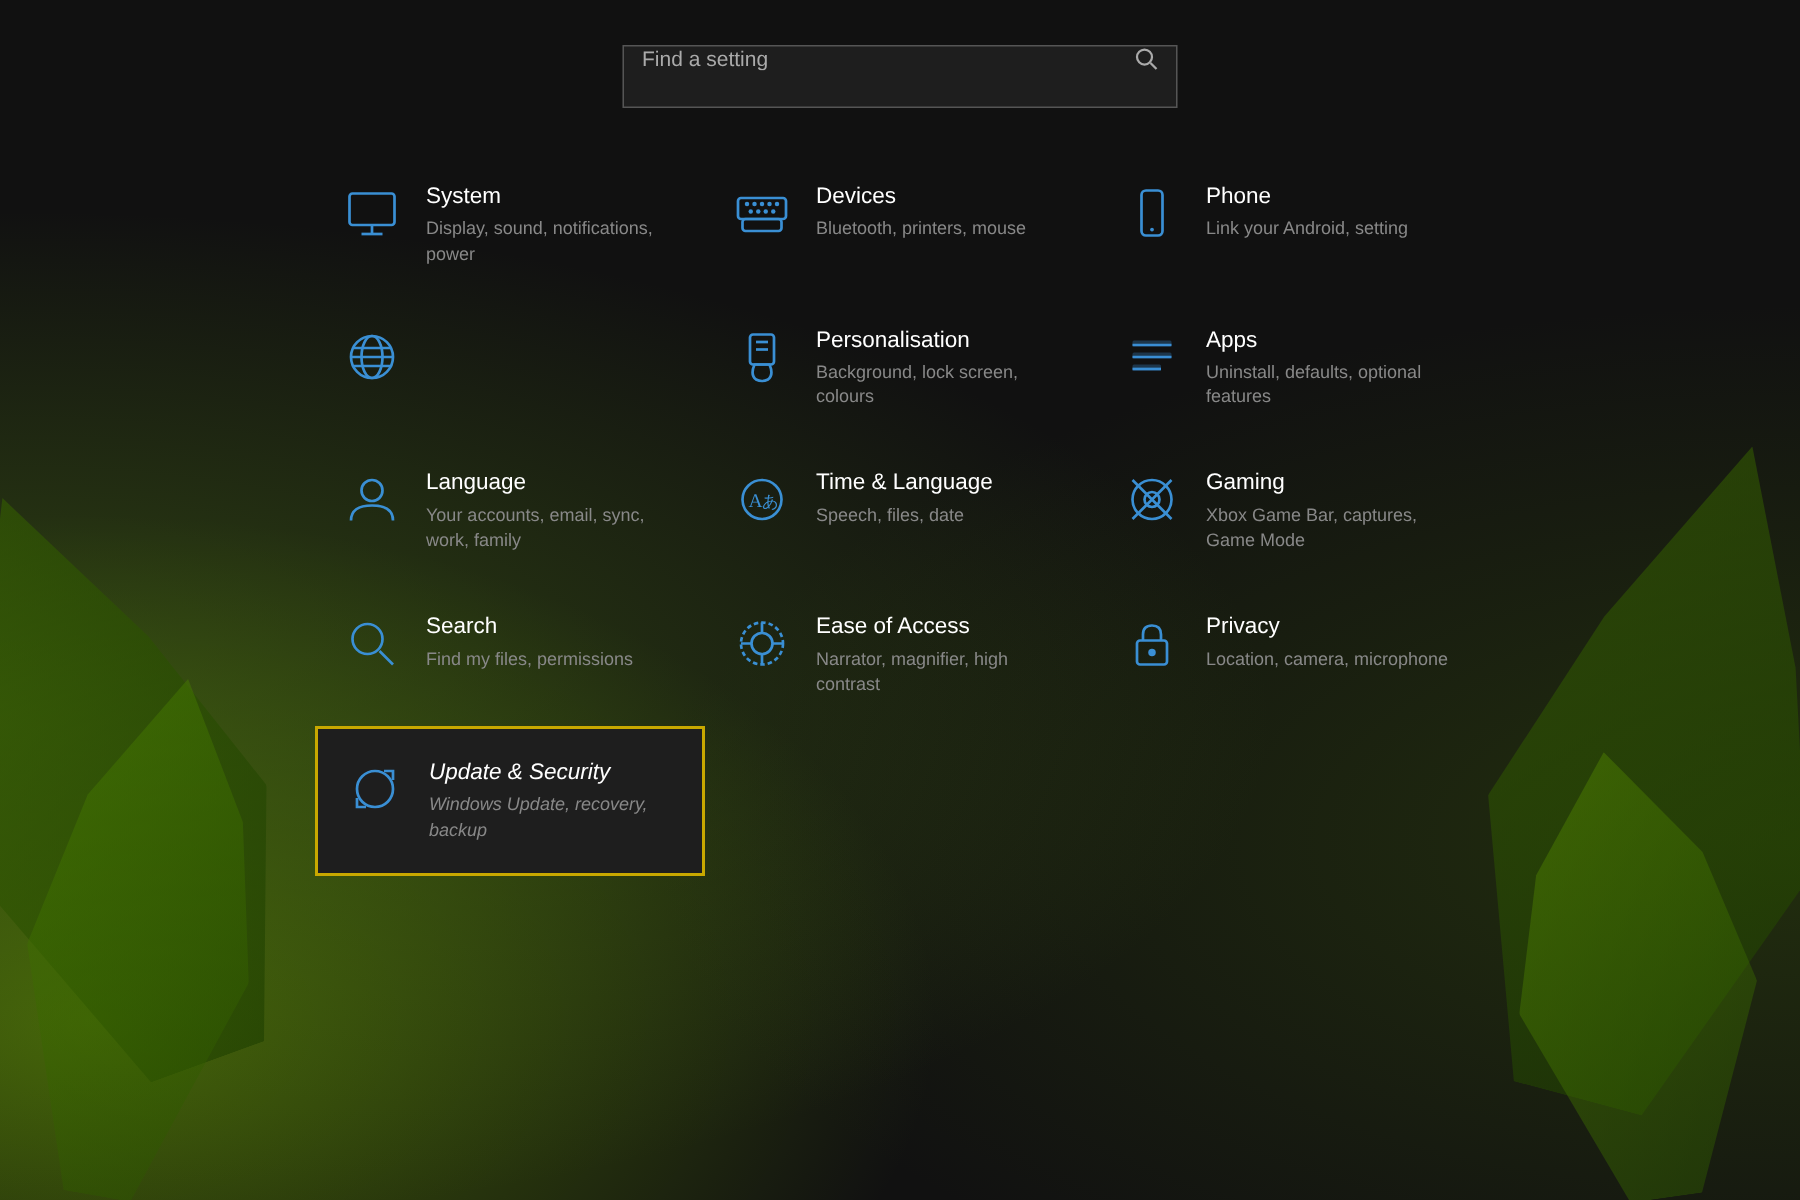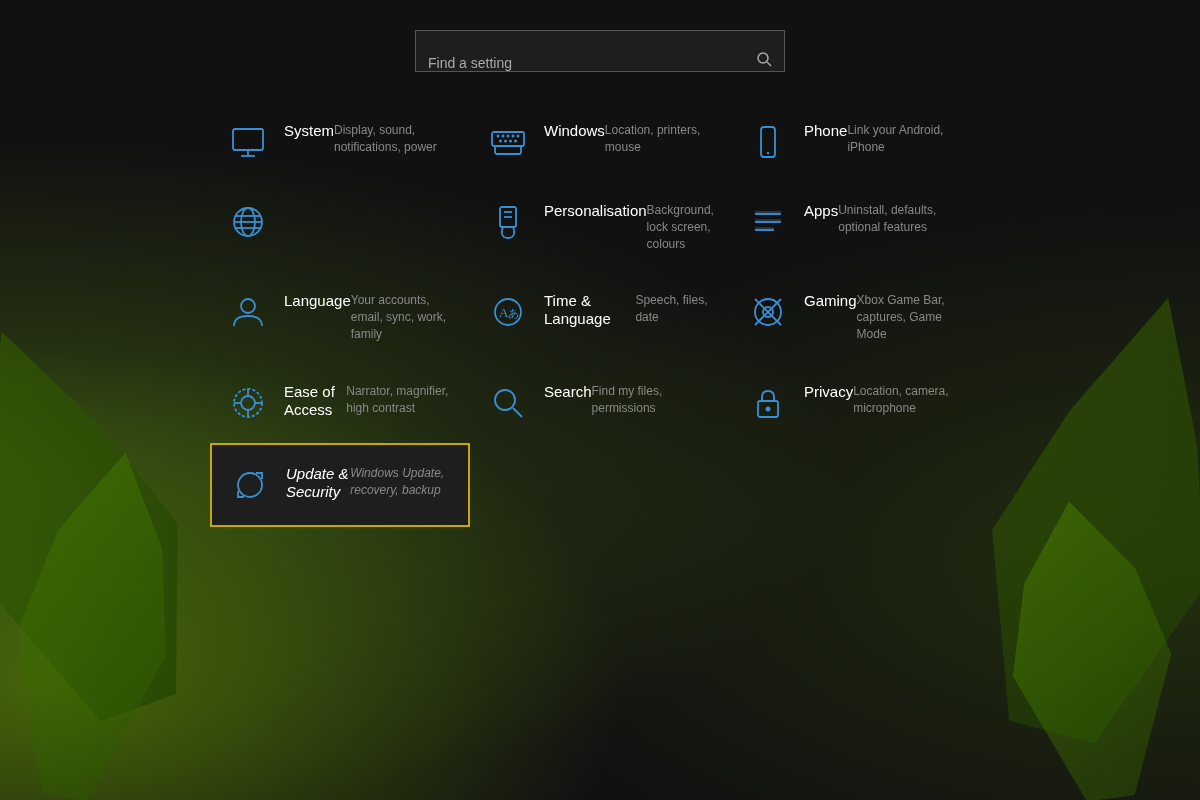--- a/index.html
+++ b/index.html
@@ -40,21 +40,21 @@
       align-items: center;
       padding-top: 30px;
     }
 
     .search-bar-wrapper {
       margin-bottom: 30px;
     }
 
     .search-bar {
       display: flex;
-      align-items: flex-end;
+      align-items: flex-start;
       background: #1e1e1e;
       border: 1px solid #555;
       width: 370px;
       height: 42px;
       padding: 0 12px;
       gap: 8px;
     }
 
     .search-bar input {
       background: transparent;
@@ -112,21 +112,21 @@
     .setting-icon svg {
       width: 36px;
       height: 36px;
       fill: none;
       stroke: #3a8fd4;
       stroke-width: 1.8;
     }
 
     .setting-text {
       display: flex;
-      flex-direction: row;
+      flex-direction: column;
     }
 
     .setting-title {
       color: #ffffff;
       font-size: 15px;
       font-weight: 400;
       margin-bottom: 4px;
       line-height: 1.2;
     }
 
@@ -187,34 +187,34 @@
             <line x1="18" y1="12" x2="18" y2="12" stroke-linecap="round" stroke-width="3"></line>
             <line x1="23" y1="12" x2="23" y2="12" stroke-linecap="round" stroke-width="3"></line>
             <line x1="28" y1="12" x2="28" y2="12" stroke-linecap="round" stroke-width="3"></line>
             <line x1="10.5" y1="17" x2="10.5" y2="17" stroke-linecap="round" stroke-width="3"></line>
             <line x1="15.5" y1="17" x2="15.5" y2="17" stroke-linecap="round" stroke-width="3"></line>
             <line x1="20.5" y1="17" x2="20.5" y2="17" stroke-linecap="round" stroke-width="3"></line>
             <line x1="25.5" y1="17" x2="25.5" y2="17" stroke-linecap="round" stroke-width="3"></line>
           </svg>
     </div>
     <div class="setting-text">
-      <span class="setting-title">Windows</span>
-      <span class="setting-desc">Location, printers, mouse</span>
+      <span class="setting-title">Devices</span>
+      <span class="setting-desc">Bluetooth, printers, mouse</span>
     </div>
   </div>
       <div class="setting-item">
     <div class="setting-icon">
       <svg viewBox="0 0 36 36">
             <rect x="11" y="3" width="14" height="30" rx="3"></rect>
             <line x1="18" y1="29" x2="18" y2="29" stroke-linecap="round" stroke-width="2.5"></line>
           </svg>
     </div>
     <div class="setting-text">
       <span class="setting-title">Phone</span>
-      <span class="setting-desc">Link your Android, iPhone</span>
+      <span class="setting-desc">Link your Android, setting</span>
     </div>
   </div>
       <div class="setting-item">
     <div class="setting-icon">
       <svg viewBox="0 0 36 36">
             <circle cx="18" cy="18" r="14"></circle>
             <ellipse cx="18" cy="18" rx="7" ry="14"></ellipse>
             <line x1="4" y1="18" x2="32" y2="18"></line>
             <line x1="5" y1="12" x2="31" y2="12"></line>
             <line x1="5" y1="24" x2="31" y2="24"></line>
@@ -286,48 +286,48 @@
           </svg>
     </div>
     <div class="setting-text">
       <span class="setting-title">Gaming</span>
       <span class="setting-desc">Xbox Game Bar, captures, Game Mode</span>
     </div>
   </div>
       <div class="setting-item">
     <div class="setting-icon">
       <svg viewBox="0 0 36 36">
+            <circle cx="15" cy="15" r="10"></circle>
+            <line x1="23" y1="23" x2="32" y2="32"></line>
+          </svg>
+    </div>
+    <div class="setting-text">
+      <span class="setting-title">Search</span>
+      <span class="setting-desc">Find my files, permissions</span>
+    </div>
+  </div>
+      <div class="setting-item">
+    <div class="setting-icon">
+      <svg viewBox="0 0 36 36">
             <circle cx="18" cy="18" r="14" stroke-dasharray="3,2"></circle>
             <circle cx="18" cy="18" r="7"></circle>
             <line x1="18" y1="4" x2="18" y2="11"></line>
             <line x1="18" y1="25" x2="18" y2="32"></line>
             <line x1="4" y1="18" x2="11" y2="18"></line>
             <line x1="25" y1="18" x2="32" y2="18"></line>
           </svg>
     </div>
     <div class="setting-text">
       <span class="setting-title">Ease of Access</span>
       <span class="setting-desc">Narrator, magnifier, high contrast</span>
     </div>
   </div>
       <div class="setting-item">
     <div class="setting-icon">
       <svg viewBox="0 0 36 36">
-            <circle cx="15" cy="15" r="10"></circle>
-            <line x1="23" y1="23" x2="32" y2="32"></line>
-          </svg>
-    </div>
-    <div class="setting-text">
-      <span class="setting-title">Search</span>
-      <span class="setting-desc">Find my files, permissions</span>
-    </div>
-  </div>
-      <div class="setting-item">
-    <div class="setting-icon">
-      <svg viewBox="0 0 36 36">
             <rect x="8" y="16" width="20" height="16" rx="2"></rect>
             <path d="M12 16 V12 Q12 6 18 6 Q24 6 24 12 V16"></path>
             <circle cx="18" cy="24" r="2.5" fill="#3a8fd4" stroke="none"></circle>
           </svg>
     </div>
     <div class="setting-text">
       <span class="setting-title">Privacy</span>
       <span class="setting-desc">Location, camera, microphone</span>
     </div>
   </div>

